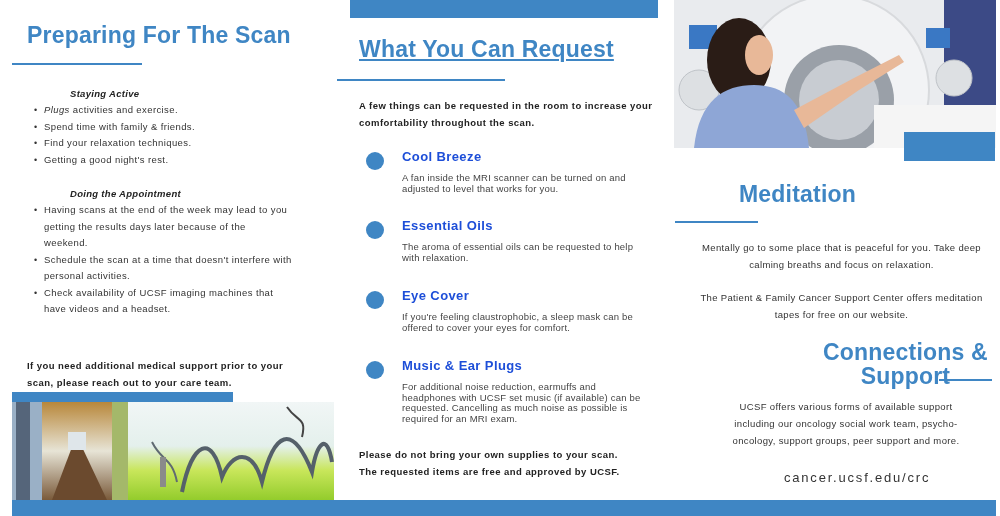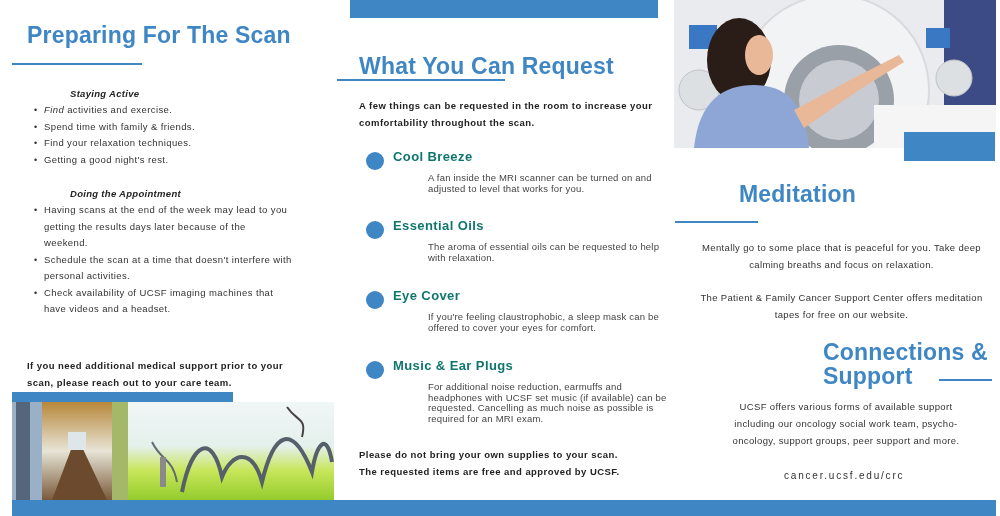--- a/index.html
+++ b/index.html
@@ -15,37 +15,37 @@
   
   .sub { font-size: 9.5px; font-weight: bold; font-style: italic; color: #222; letter-spacing: 0.3px; margin-left: 43px; }
   ul.bl { list-style: none; }
   ul.bl li { position: relative; padding-left: 17px; font-size: 9.5px; line-height: 16.5px; letter-spacing: 0.4px; color: #333; }
   ul.bl li .dot { position: absolute; left: 7px; top: 0; font-size: 9px; }
   .boldp { font-size: 9.5px; font-weight: bold; line-height: 17px; letter-spacing: 0.45px; color: #222; }
 
   
   .item { position: absolute; left: 366px; width: 290px; }
   .item .circ { position: absolute; left: 0; top: 0; width: 18px; height: 18px; border-radius: 50%; background: #3f86c4; }
-  .item .t { position: absolute; left: 27px; top: -3px; font-size: 13px; font-weight: bold; color: #0f766e; letter-spacing: 0.4px; }
-  .item .d { position: absolute; left: 36px; top: 21px; width: 240px; font-size: 9.5px; line-height: 10.5px; color: #444; letter-spacing: 0.2px; margin-left: 26px; }
+  .item .t { position: absolute; left: 36px; top: -3px; font-size: 13px; font-weight: bold; color: #1d4ed8; letter-spacing: 0.4px; }
+  .item .d { position: absolute; left: 36px; top: 21px; width: 240px; font-size: 9.5px; line-height: 10.5px; color: #444; letter-spacing: 0.2px; }
 
   
   .p3 { font-size: 9.5px; line-height: 17px; letter-spacing: 0.35px; color: #333; text-align: center; }
   .photo { overflow: hidden; }
 </style>
 </head>
 <body>
 
 <div>
   <div class="abs h1" style="left:27px; top:22px;">Preparing For The Scan</div>
   <div class="rule" style="left:12px; top:63px; width:130px;"></div>
 
   <div class="abs sub" style="left:27px; top:88px;">Staying Active</div>
   <ul class="bl abs" style="left:27px; top:102px; width:290px;">
-    <li><span class="dot">•</span><i>Find</i><span> activities and exercise.</span></li>
+    <li><span class="dot">•</span><i>Plugs</i><span> activities and exercise.</span></li>
     <li><span class="dot">•</span><span>Spend time with family &amp; friends.</span></li>
     <li><span class="dot">•</span><span>Find your relaxation techniques.</span></li>
     <li><span class="dot">•</span><span>Getting a good night's rest.</span></li>
   </ul>
 
   <div class="abs sub" style="left:27px; top:188px;">Doing the Appointment</div>
   <ul class="bl abs" style="left:27px; top:202px; width:265px;">
     <li><span class="dot">•</span><span>Having scans at the end of the week may lead to you getting the results days later because of the weekend.</span></li>
     <li><span class="dot">•</span><span>Schedule the scan at a time that doesn't interfere with personal activities.</span></li>
     <li><span class="dot">•</span><span>Check availability of UCSF imaging machines that have videos and a headset.</span></li>
@@ -79,21 +79,21 @@
       <path d="M170,90 C180,40 200,30 210,75 C220,50 240,45 250,80 C262,30 280,20 300,70 C305,40 315,30 320,60" stroke="#55606a" stroke-width="4" fill="none"></path>
       <path d="M140,40 C150,60 160,55 165,80" stroke="#606a72" stroke-width="2" fill="none"></path>
       <path d="M275,5 C285,20 295,15 290,35" stroke="#444" stroke-width="2" fill="none"></path>
       <rect x="148" y="55" width="6" height="30" fill="#8a8a8a"></rect>
     </svg>
   </div>
 </div>
 
 <div>
   <div class="bar" style="left:350px; top:0; width:308px; height:18px;"></div>
-  <div class="abs h1" style="left:359px; top:53px;">What You Can Request</div>
+  <div class="abs h1" style="left:359px; top:36px;text-decoration:underline;">What You Can Request</div>
   <div class="rule" style="left:337px; top:79px; width:168px;"></div>
 
   <div class="abs boldp" style="left:359px; top:97px; width:295px; font-size:9.5px;">A few things can be requested in the room to increase your comfortability throughout the scan.</div>
 
   <div class="item" style="top:152px;">
     <div class="circ"></div>
     <div class="t">Cool Breeze</div>
     <div class="d">A fan inside the MRI scanner can be turned on and adjusted to level that works for you.</div>
   </div>
   <div class="item" style="top:221px;">
@@ -136,24 +136,24 @@
     </svg>
   </div>
   <div class="bar" style="left:904px; top:132px; width:91px; height:29px;"></div>
 
   <div class="abs h1" style="left:700px; top:181px;margin-left:39px;">Meditation</div>
   <div class="rule" style="left:675px; top:221px; width:83px;"></div>
 
   <div class="abs p3" style="left:699px; top:239px; width:285px;">Mentally go to some place that is peaceful for you. Take deep calming breaths and focus on relaxation.</div>
   <div class="abs p3" style="left:699px; top:289px; width:285px;">The Patient &amp; Family Cancer Support Center offers meditation tapes for free on our website.</div>
 
-  <div class="abs h1" style="left:823px; top:340px; line-height:24px;">
+  <div class="abs h1" style="left:823px; top:340px; line-height:24px;text-align:center;">
     <div>Connections &amp;</div>
     <div>Support</div>
   </div>
   <div class="rule" style="left:939px; top:379px; width:53px;"></div>
 
   <div class="abs p3" style="left:722px; top:398px; width:248px; ">UCSF offers various forms of available support including our oncology social work team, psycho-oncology, support groups, peer support and more.</div>
 
-  <div class="abs" style="left:784px; top:470px; font-size:10px; letter-spacing:1.8px; color:#333;">cancer.ucsf.edu/crc</div>
+  <div class="abs" style="left:784px; top:470px; font-size:13px; letter-spacing:1.8px; color:#333;">cancer.ucsf.edu/crc</div>
 </div>
 
 <div class="bar" style="left:12px; top:500px; width:984px; height:16px;"></div>
 
 </body></html>

